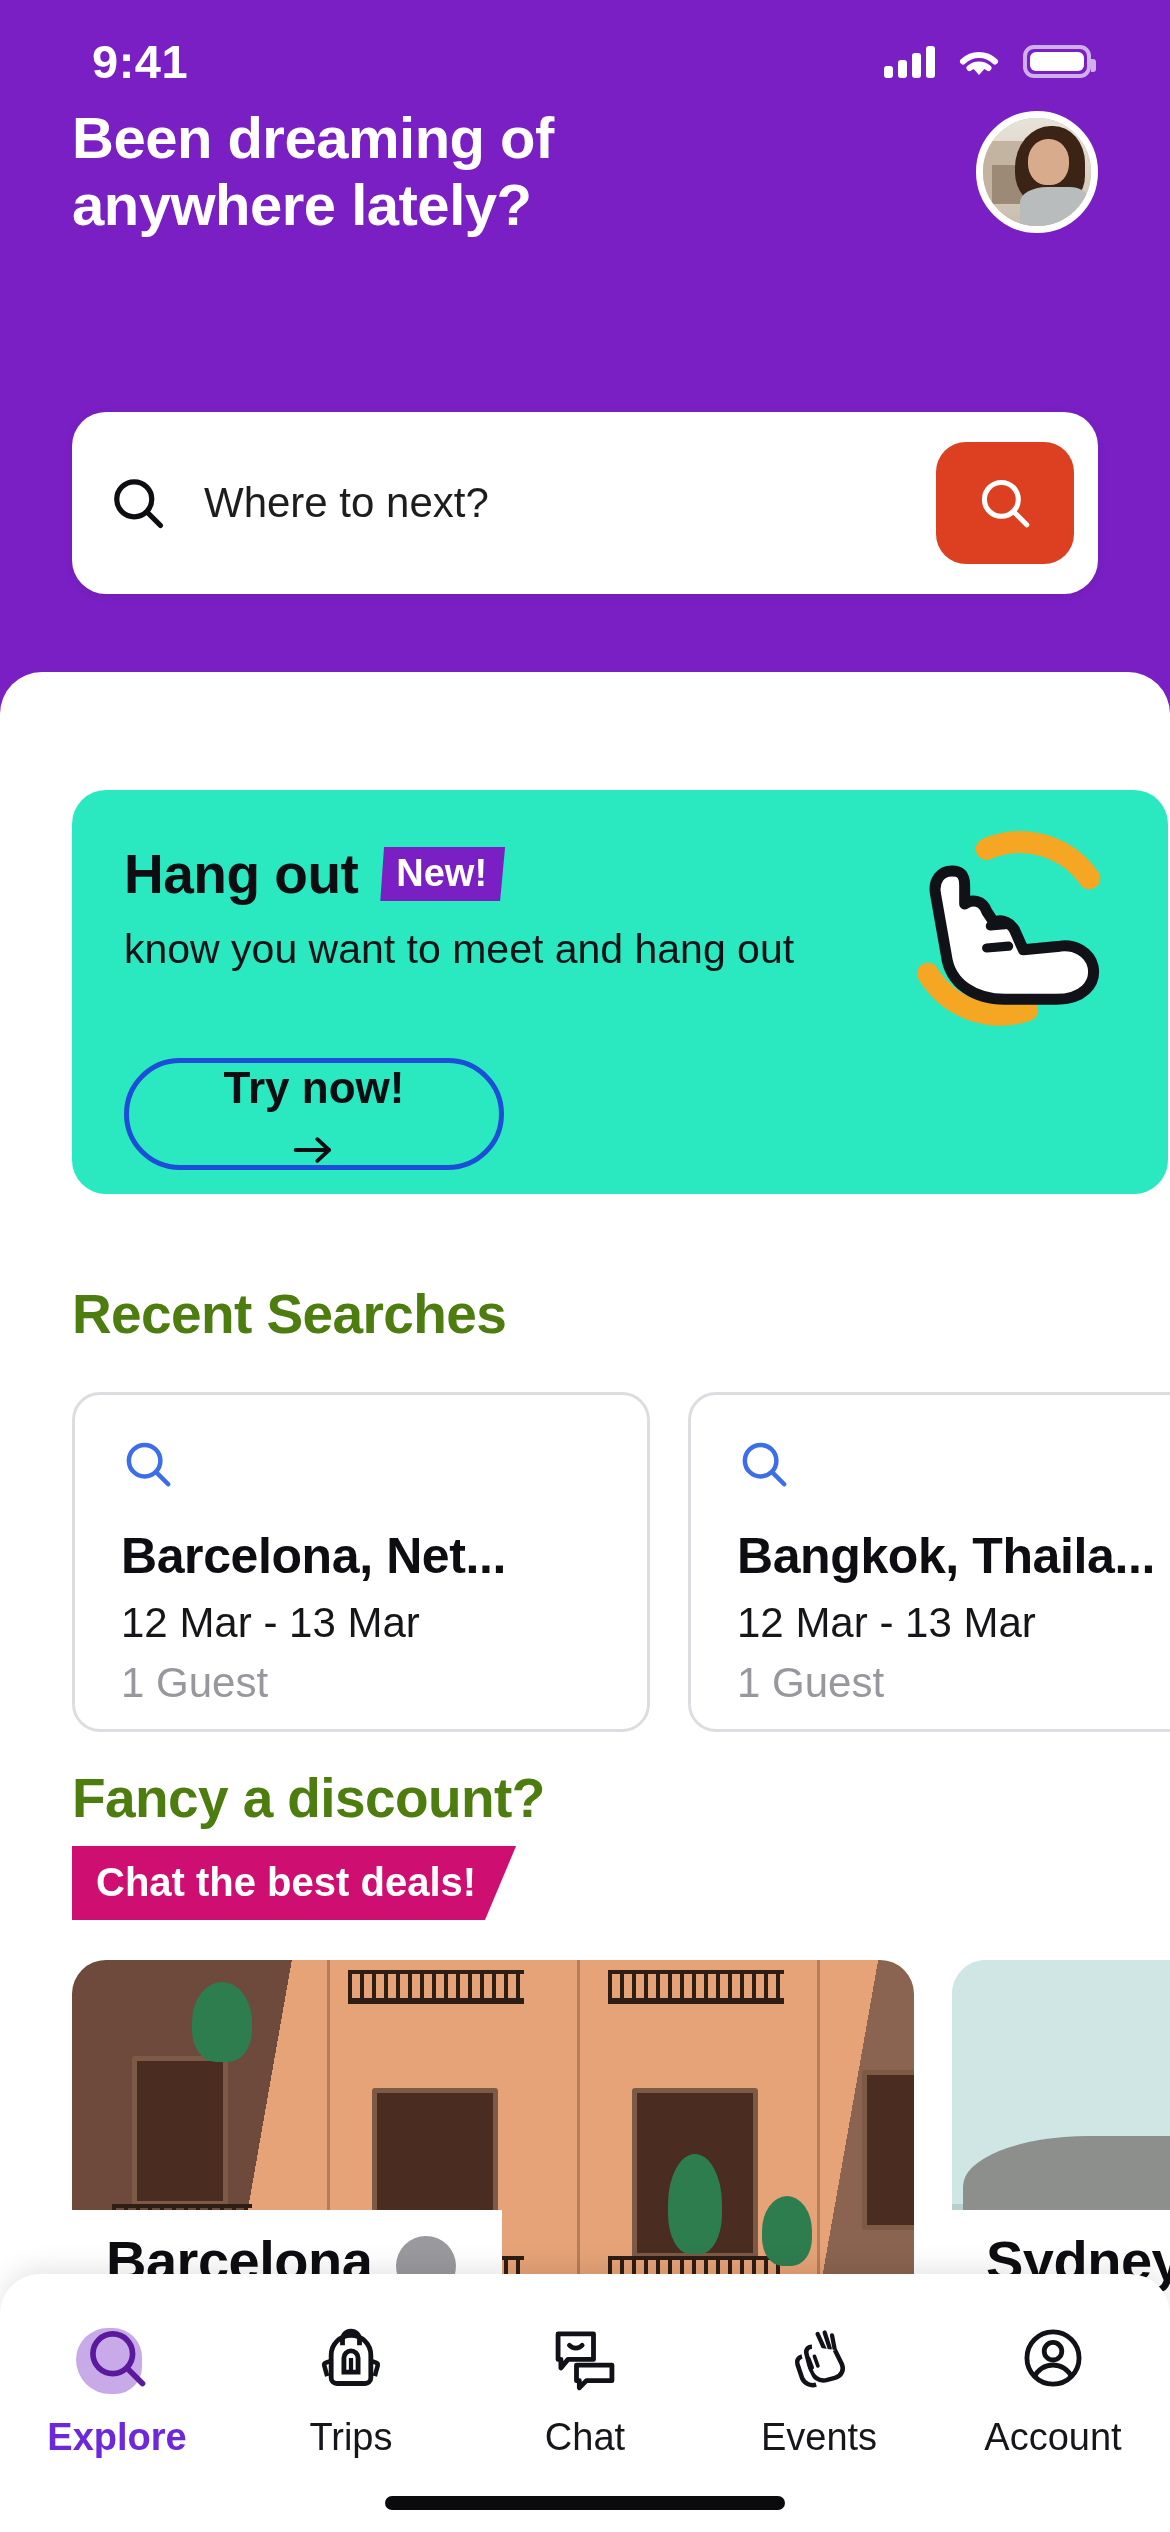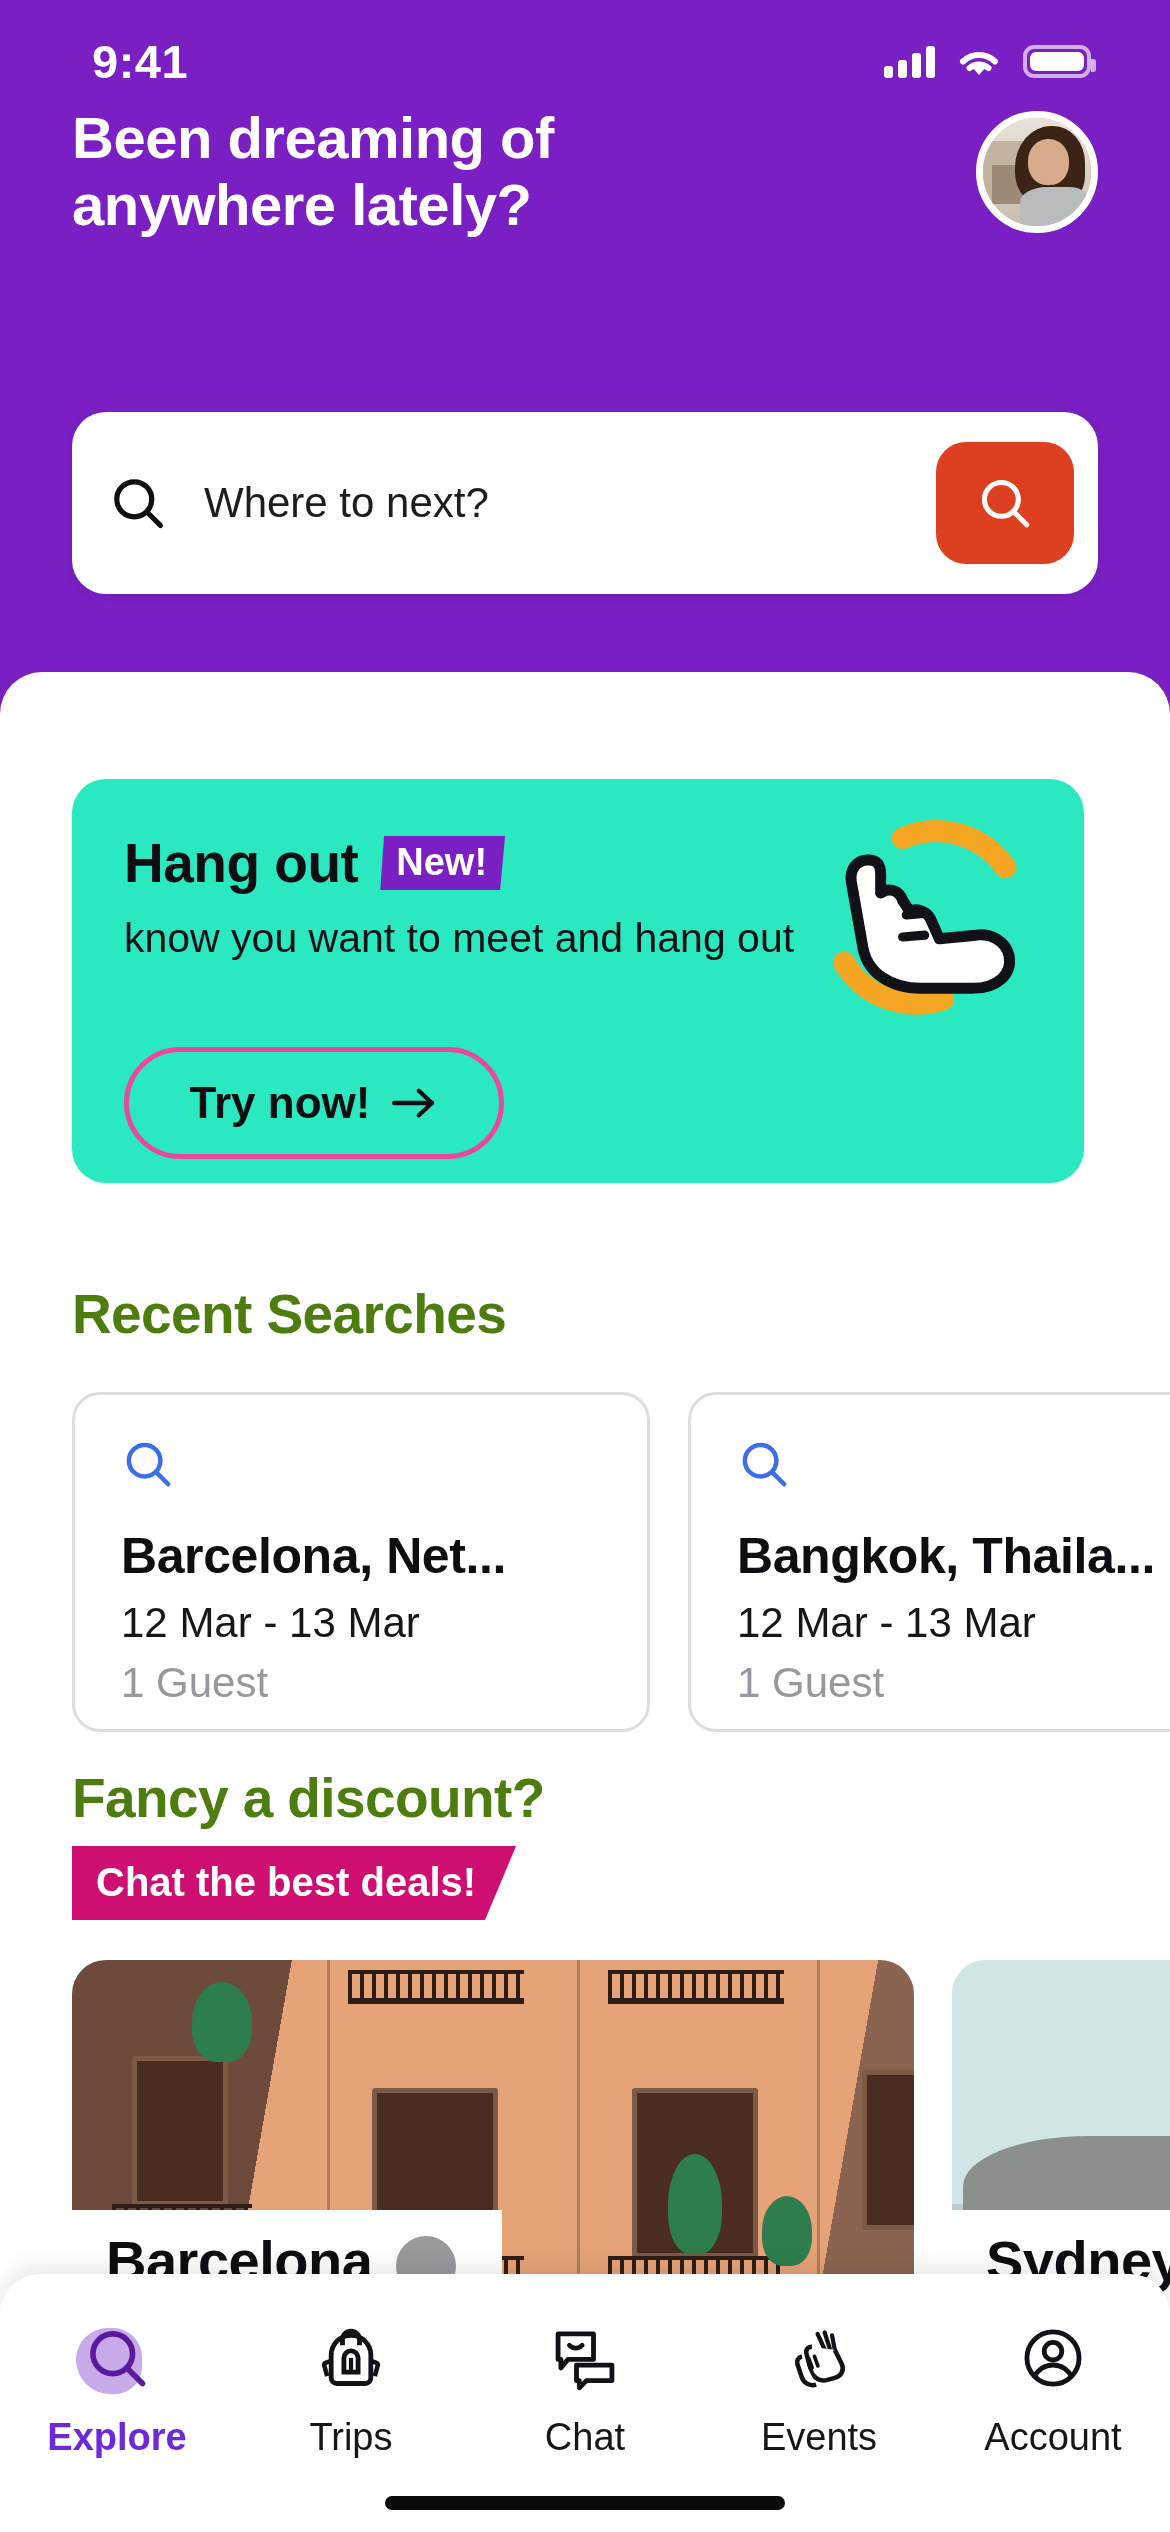--- a/index.html
+++ b/index.html
@@ -93,43 +93,43 @@
   
   .sheet {
     position: absolute; top: 672px; left: 0;
     width: 1170px; height: 1860px;
     background: #ffffff; border-radius: 42px 42px 0 0;
     overflow: hidden;
   }
 
   
   .hangout {
-    position: absolute; top: 107px; left: 72px;
-    width: 1012px; height: 404px;
+    position: absolute; top: 118px; left: 72px;
+    width: 1096px; height: 404px;
     background: #2ae8bf; border-radius: 34px; overflow: hidden;
   }
   .ho-title-row { display:flex; align-items:center; gap: 22px; margin: 52px 0 0 52px; }
   .ho-title { font-size: 55px; font-weight: 700; color: #0d0d12; letter-spacing: -0.5px; }
   .ho-badge {
     background: #7a1fc4; color: #ffffff; font-size: 38px; font-weight: 600;
     padding: 7px 18px 9px 16px; line-height: 1;
     clip-path: polygon(3% 0, 100% 0, 96% 100%, 0 100%);
   }
   .ho-desc {
     margin: 16px 0 0 52px; max-width: 700px;
     font-size: 41px; line-height: 1.32; color: #121217;
   }
   .ho-btn {
     position: absolute; left: 52px; top: 268px;
     width: 380px; height: 112px;
-    border: 5px solid #ec4899; border-radius: 56px;
+    border: 5px solid #1d4ed8; border-radius: 56px;
     background: transparent; cursor: pointer;
     display: flex; align-items: center; justify-content: center; gap: 22px;
     font-family: "Liberation Sans", sans-serif;
-    font-size: 44px; font-weight: 700; color: #0d0d12;
+    font-size: 44px; font-weight: 700; color: #0d0d12; flex-direction: column;
   }
   .ho-art { position: absolute; right: 42px; top: 26px; width: 220px; height: 220px; }
 
   
   .sec-title {
     font-size: 55px; font-weight: 700; color: #4d7c0f; letter-spacing: -0.6px;
   }
 
   
   .recent-head { position: absolute; top: 610px; left: 72px; }

